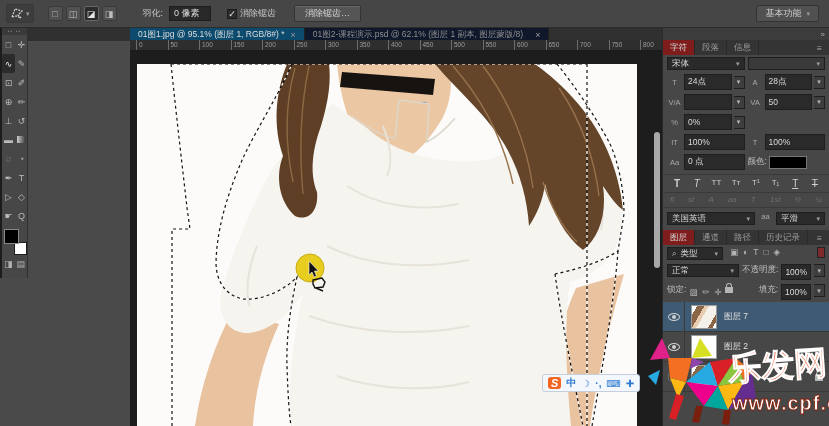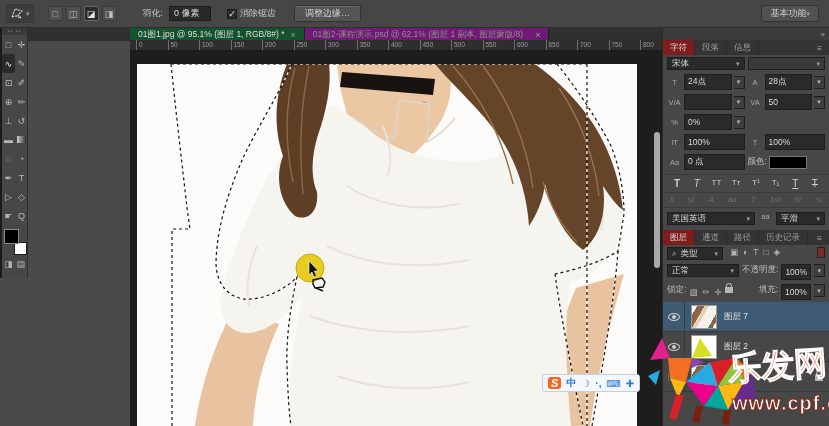--- a/index.html
+++ b/index.html
@@ -20,31 +20,31 @@
   .ob-label { color:#c4c4c4; margin:0 2px 0 8px; }
   .ob-input { width:42px; height:15px; background:#292929; border:1px solid #1d1d1d; color:#dcdcdc;
     display:flex; align-items:center; padding:0 4px; }
   .ob-check { display:flex; align-items:center; gap:3px; margin-left:12px; }
   .checkbox { width:10px; height:10px; background:#2c2c2c; border:1px solid #1c1c1c; color:#e3e3e3;
     font-size:9px; line-height:9px; text-align:center; }
   .ob-btn { margin-left:14px; height:17px; padding:0 10px; background:#555; border:1px solid #333;
     border-radius:2px; color:#d5d5d5; display:flex; align-items:center; box-shadow:inset 0 1px 0 #6a6a6a; }
   .spacer { flex:1; }
   .ws-btn { height:17px; padding:0 8px; background:#515151; border:1px solid #333; border-radius:2px;
-    color:#cfcfcf; display:flex; align-items:center; margin-right:4px; }
+    color:#cfcfcf; display:flex; align-items:center; gap:5px; margin-right:4px; }
   .ws-btn i { font-style:normal; font-size:7px; color:#999; }
 
   
   #tabbar { position:absolute; left:0; top:28px; width:829px; height:13px; background:#303030;
     display:flex; align-items:stretch; }
   #tabbar .tab-off { width:130px; }
   .tab { display:flex; align-items:center; gap:6px; padding:0 8px; font-size:8.5px; white-space:nowrap;
     border-right:1px solid #222; }
-  .tab.active { background:#14532d; color:#dedede; }
-  .tab.inactive { background:#701a75; color:#8f8f8f;gap:12px; }
+  .tab.active { background:#0c4a6e; color:#dedede; }
+  .tab.inactive { background:#0f172a; color:#8f8f8f;gap:12px; }
   .tab .x { color:#9a9a9a; font-size:9px; }
 
   
   #toolbox { position:absolute; left:0; top:28px; width:28px; height:250px; background:#474747;
     border-right:1px solid #303030; border-left:2px solid #1c1c1c; }
   #toolbox .grip { height:7px; background:#3a3a3a; color:#777; font-size:5px; text-align:center; line-height:6px; letter-spacing:1px; }
   .tools { display:grid; grid-template-columns:13px 13px; }
   .tools span { height:19px; display:flex; align-items:center; justify-content:center; color:#b9b9b9; font-size:9px; }
   .tools span.sel { background:#2b2b2b; color:#eee; border-radius:2px; }
   .tools span.chip-grad { }
@@ -143,21 +143,21 @@
         <span data-name="add-selection-icon">◫</span>
         <span data-name="subtract-selection-icon" class="active">◪</span>
         <span data-name="intersect-selection-icon">◨</span>
       </div>
     <span class="ob-label" data-name="feather-label">羽化:</span>
     <div class="ob-input" data-name="feather-input">0 像素</div>
     <div class="ob-check" data-name="antialias-option">
       <span class="checkbox" data-name="antialias-checkbox">✓</span>
       <span data-name="antialias-label">消除锯齿</span>
     </div>
-    <div class="ob-btn" data-name="refine-edge-button">调整边缘…</div>
+    <div class="ob-btn" data-name="refine-edge-button">消除锯齿…</div>
     <div class="spacer" data-name="options-spacer"></div>
     <div class="ws-btn" data-name="workspace-switcher-button">
       <span data-name="workspace-label">基本功能</span>
       <i data-name="workspace-caret-icon">▾</i>
     </div>
   </div>
 
   <div id="tabbar" data-name="document-tab-bar">
     <div class="tab-off" data-name="tabbar-left-gap"></div>
     <div class="tab active" data-name="tab-document-1">

